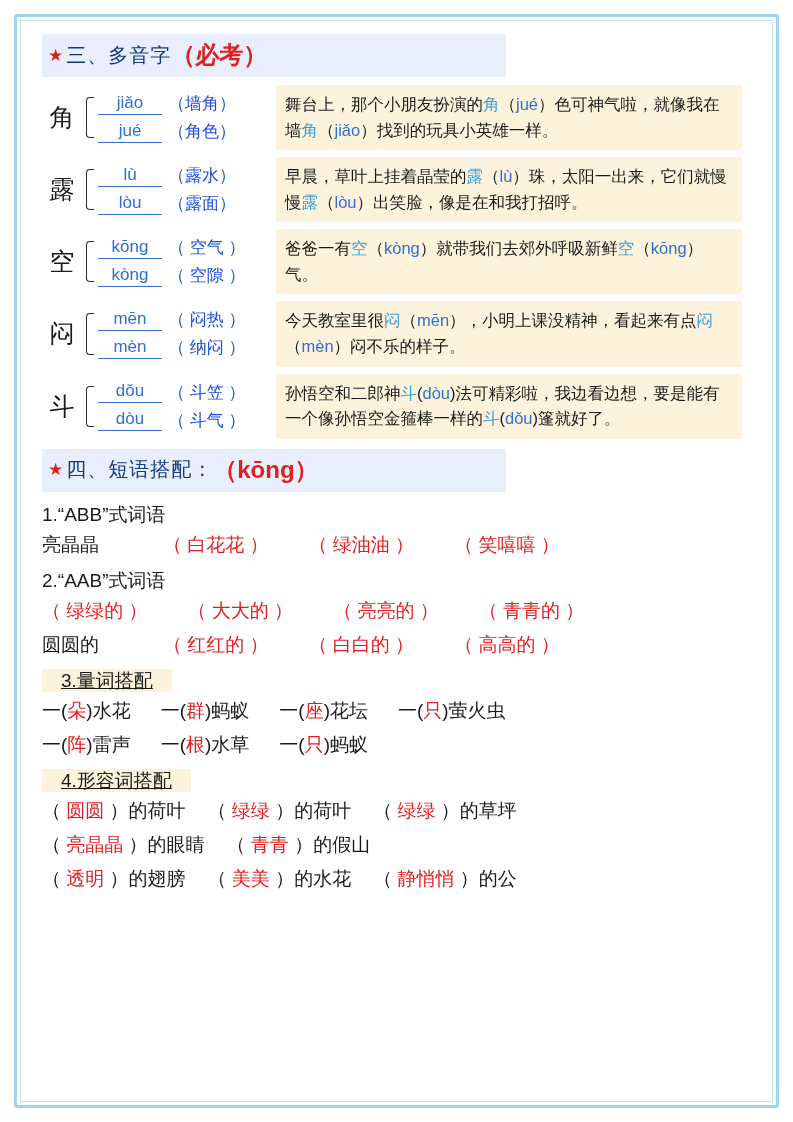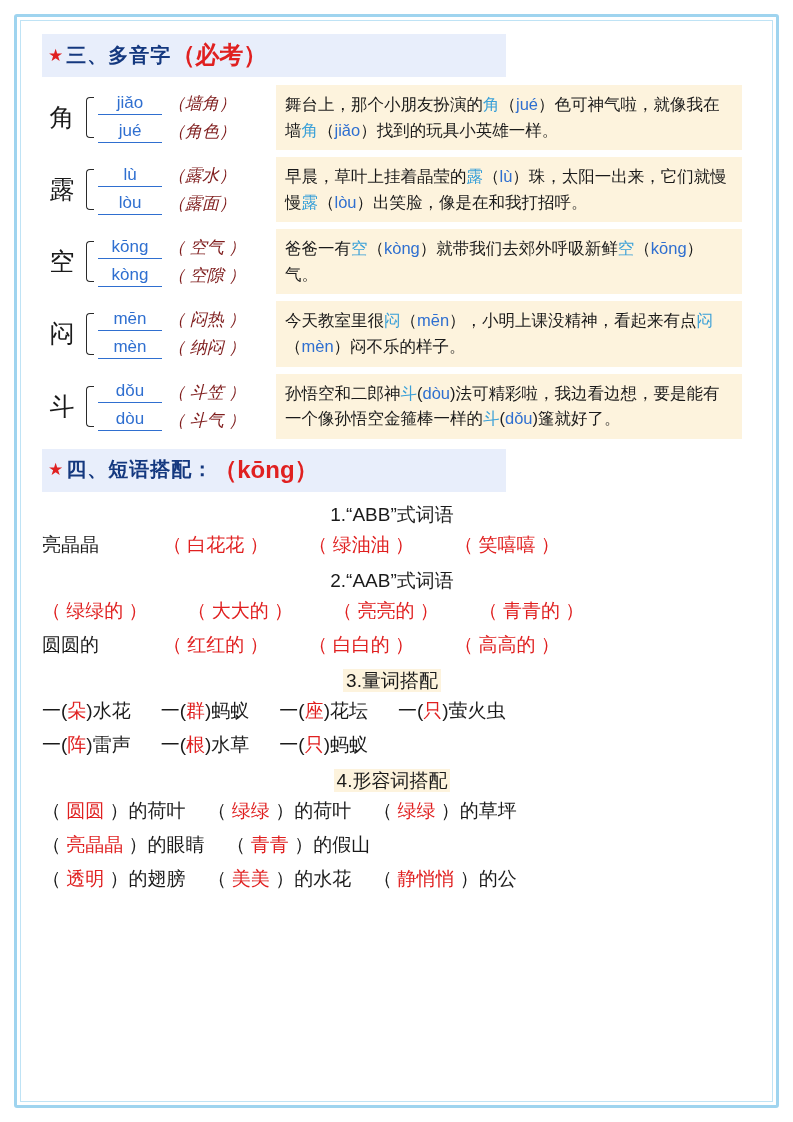--- a/index.html
+++ b/index.html
@@ -58,21 +58,21 @@
   .sec-head.wide { width: 450px; }
   .star {
     color: #e02020;
     font-size: 17px;
     line-height: 1;
     margin-right: 3px;
   }
   .sec-title {
     color: #14387f;
     font-size: 20px;
-    font-weight: bold;
+    font-weight: normal;
     letter-spacing: 1px;
   }
   .sec-note {
     color: #e02020;
     font-size: 24px;
     font-weight: bold;
   }
 
   
   .poly-row {
@@ -117,24 +117,23 @@
   .pin {
     color: #2f6fd0;
     font-size: 17px;
     border-bottom: 1.5px solid #2f6fd0;
     min-width: 56px;
     text-align: center;
     padding: 0 4px 1px 4px;
     margin-right: 6px;
   }
   .word {
-    color: #7f1d1d;
+    color: #1d4ed8;
     font-size: 17px;
     white-space: nowrap;
-    font-style: italic;
   }
   .sent-box {
     background: #fdf3dd;
     padding: 7px 9px;
     font-size: 16.5px;
     line-height: 1.55;
     color: #1a1a1a;
     flex: 1 1 auto;
   }
   .sent-box .hi {
@@ -142,25 +141,25 @@
   }
   .sent-box .hi-p {
     color: #2f6fd0;
   }
 
   
   .sub-h {
     font-size: 19px;
     color: #1a1a1a;
     margin: 10px 0 4px 0;
-    text-align: center;
   }
   .sub-h .mark {
     background: #fdf3dd;
-    padding: 1px 3px;
+    padding: 1px 19px;
+    text-decoration: underline;
   }
   .line {
     font-size: 19px;
     color: #1a1a1a;
     margin: 3px 0 8px 0;
     white-space: nowrap;
   }
   .red { color: #e02020; }
   .blk { color: #1a1a1a; }
   .sp-1 { display: inline-block; width: 64px; }

